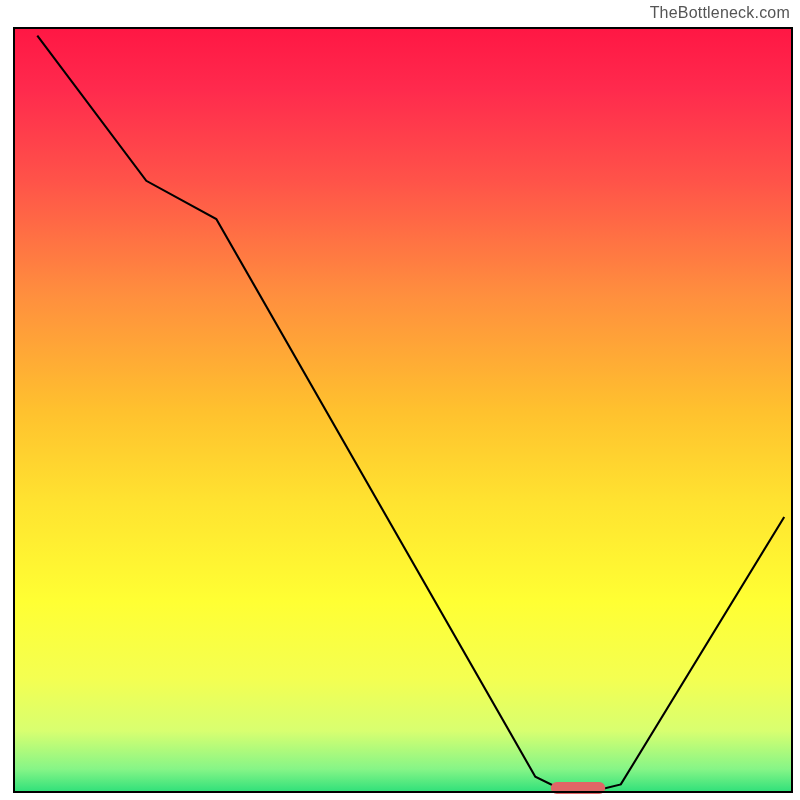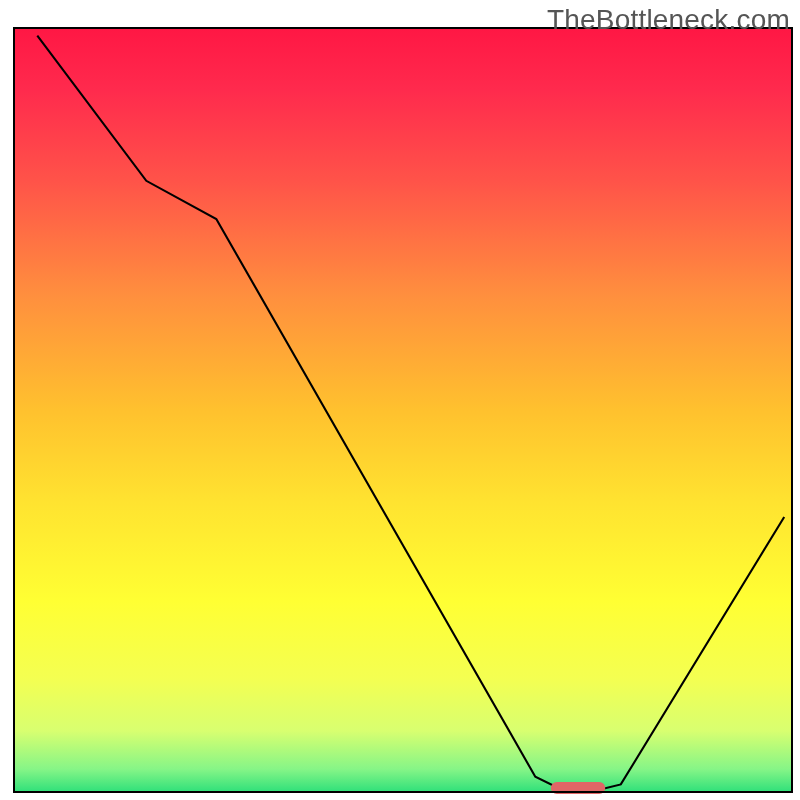--- a/index.html
+++ b/index.html
@@ -14,21 +14,21 @@
     position: relative;
     width: 800px;
     height: 800px;
     background: #fff;
   }
   .watermark {
     position: absolute;
     top: 4px;
     right: 10px;
     color: #555;
-    font-size: 28px;
+    font-size: 16px;
     font-weight: 500;
     letter-spacing: 0.2px;
     z-index: 10;
   }
   svg.chart-svg {
     display: block;
   }
 </style>
 </head>
 <body>

